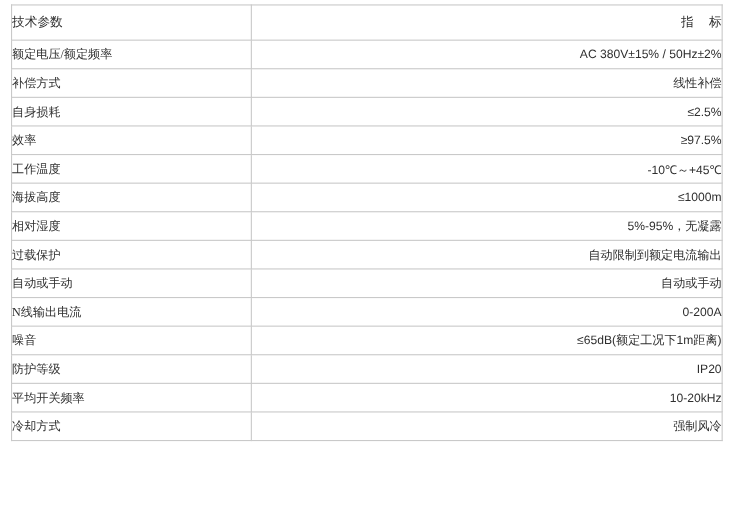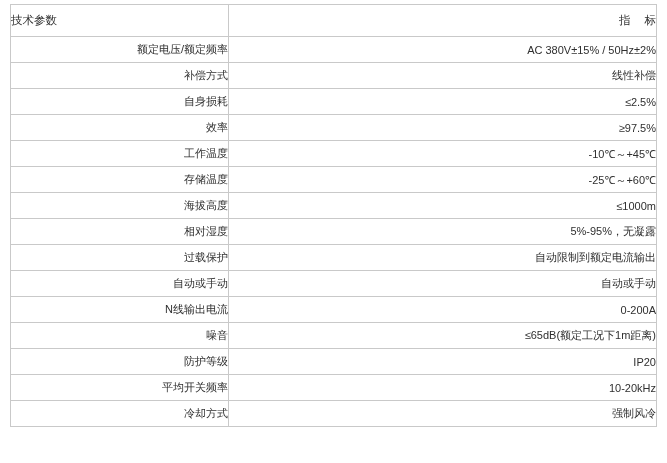--- a/index.html
+++ b/index.html
@@ -37,21 +37,22 @@
     color: #2f2f2f;
     height: 25px;
     padding: 0 0;
     vertical-align: middle;
   }
   table.spec thead th {
     height: 31px;
     font-size: 11.5px;
   }
   .col-label {
-    text-align: right;
+    text-align: left;
+    font-family: Liberation Serif, serif;
   }
   .col-value {
     text-align: right;
     padding-left: 12px !important;
   }
   .head-left {
     text-align: left;
   }
   .head-right {
     text-align: right;
@@ -92,24 +93,20 @@
       </tr>
       <tr>
         <td class="col-label">效率</td>
         <td class="col-value">≥97.5%</td>
       </tr>
       <tr>
         <td class="col-label">工作温度</td>
         <td class="col-value">-10℃～+45℃</td>
       </tr>
       <tr>
-        <td class="col-label">存储温度</td>
-        <td class="col-value">-25℃～+60℃</td>
-      </tr>
-      <tr>
         <td class="col-label">海拔高度</td>
         <td class="col-value">≤1000m</td>
       </tr>
       <tr>
         <td class="col-label">相对湿度</td>
         <td class="col-value">5%-95%，无凝露</td>
       </tr>
       <tr>
         <td class="col-label">过载保护</td>
         <td class="col-value">自动限制到额定电流输出</td>

